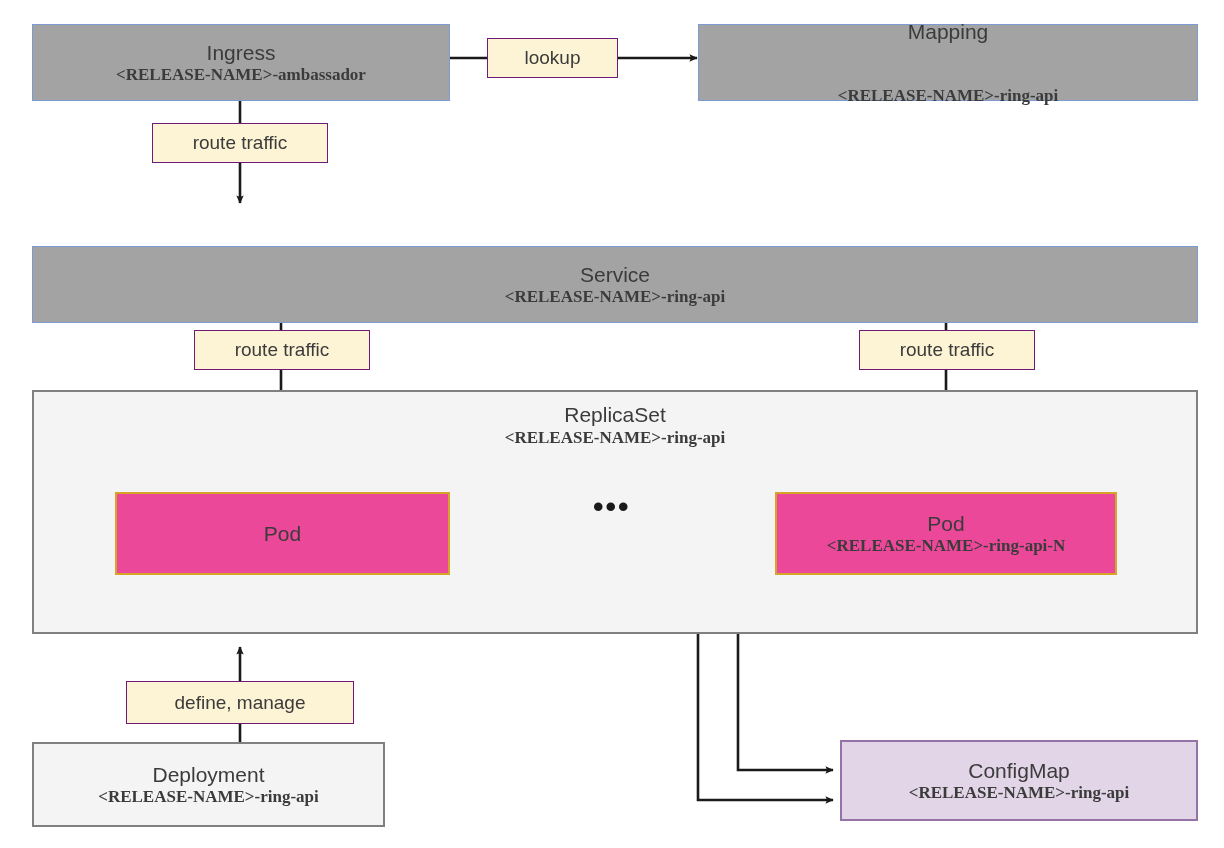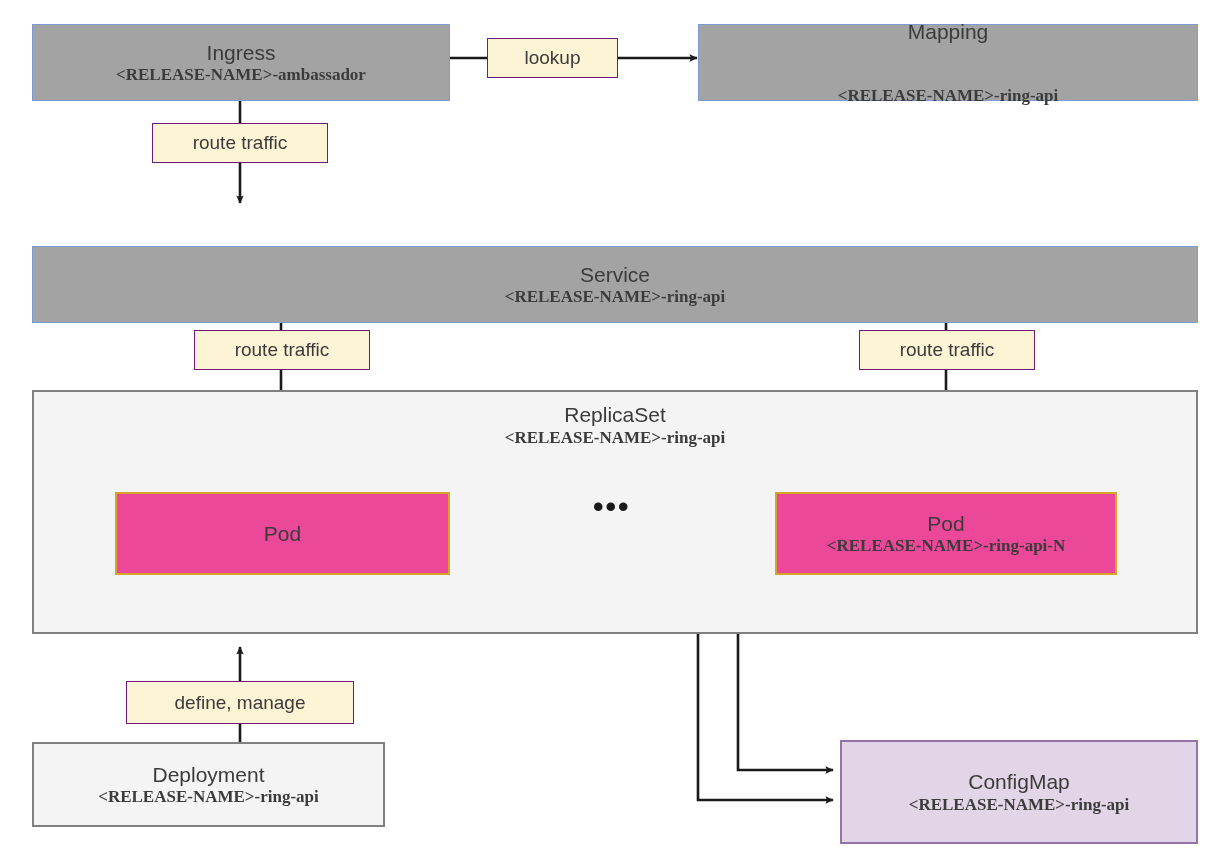--- a/index.html
+++ b/index.html
@@ -158,21 +158,21 @@
     <span class="subtitle">&lt;RELEASE-NAME&gt;-ring-api-N</span>
   </div>
 
   <div class="ellipsis" style="left:593px; top:492px;">•••</div>
 
   <div class="node n-gray" style="left:32px; top:742px; width:353px; height:85px;text-align:center;">
     <span class="title">Deployment</span>
     <span class="subtitle">&lt;RELEASE-NAME&gt;-ring-api</span>
   </div>
 
-  <div class="node n-purple" style="left:840px; top:740px; width:358px; height:104px;">
+  <div class="node n-purple" style="left:840px; top:740px; width:358px; height:81px;">
     <span class="title">ConfigMap</span>
     <span class="subtitle">&lt;RELEASE-NAME&gt;-ring-api</span>
   </div>
 
   <div class="edge-label" style="left:487px; top:38px; width:131px; height:40px;">lookup</div>
 
   <div class="edge-label" style="left:152px; top:123px; width:176px; height:40px;">route traffic</div>
 
   <div class="edge-label" style="left:194px; top:330px; width:176px; height:40px;">route traffic</div>
 

